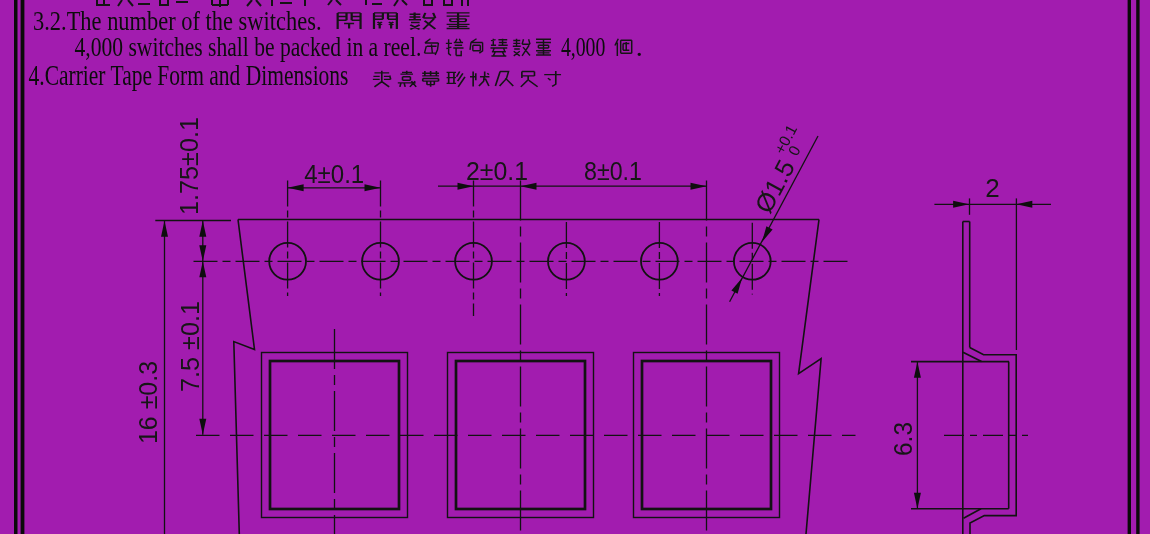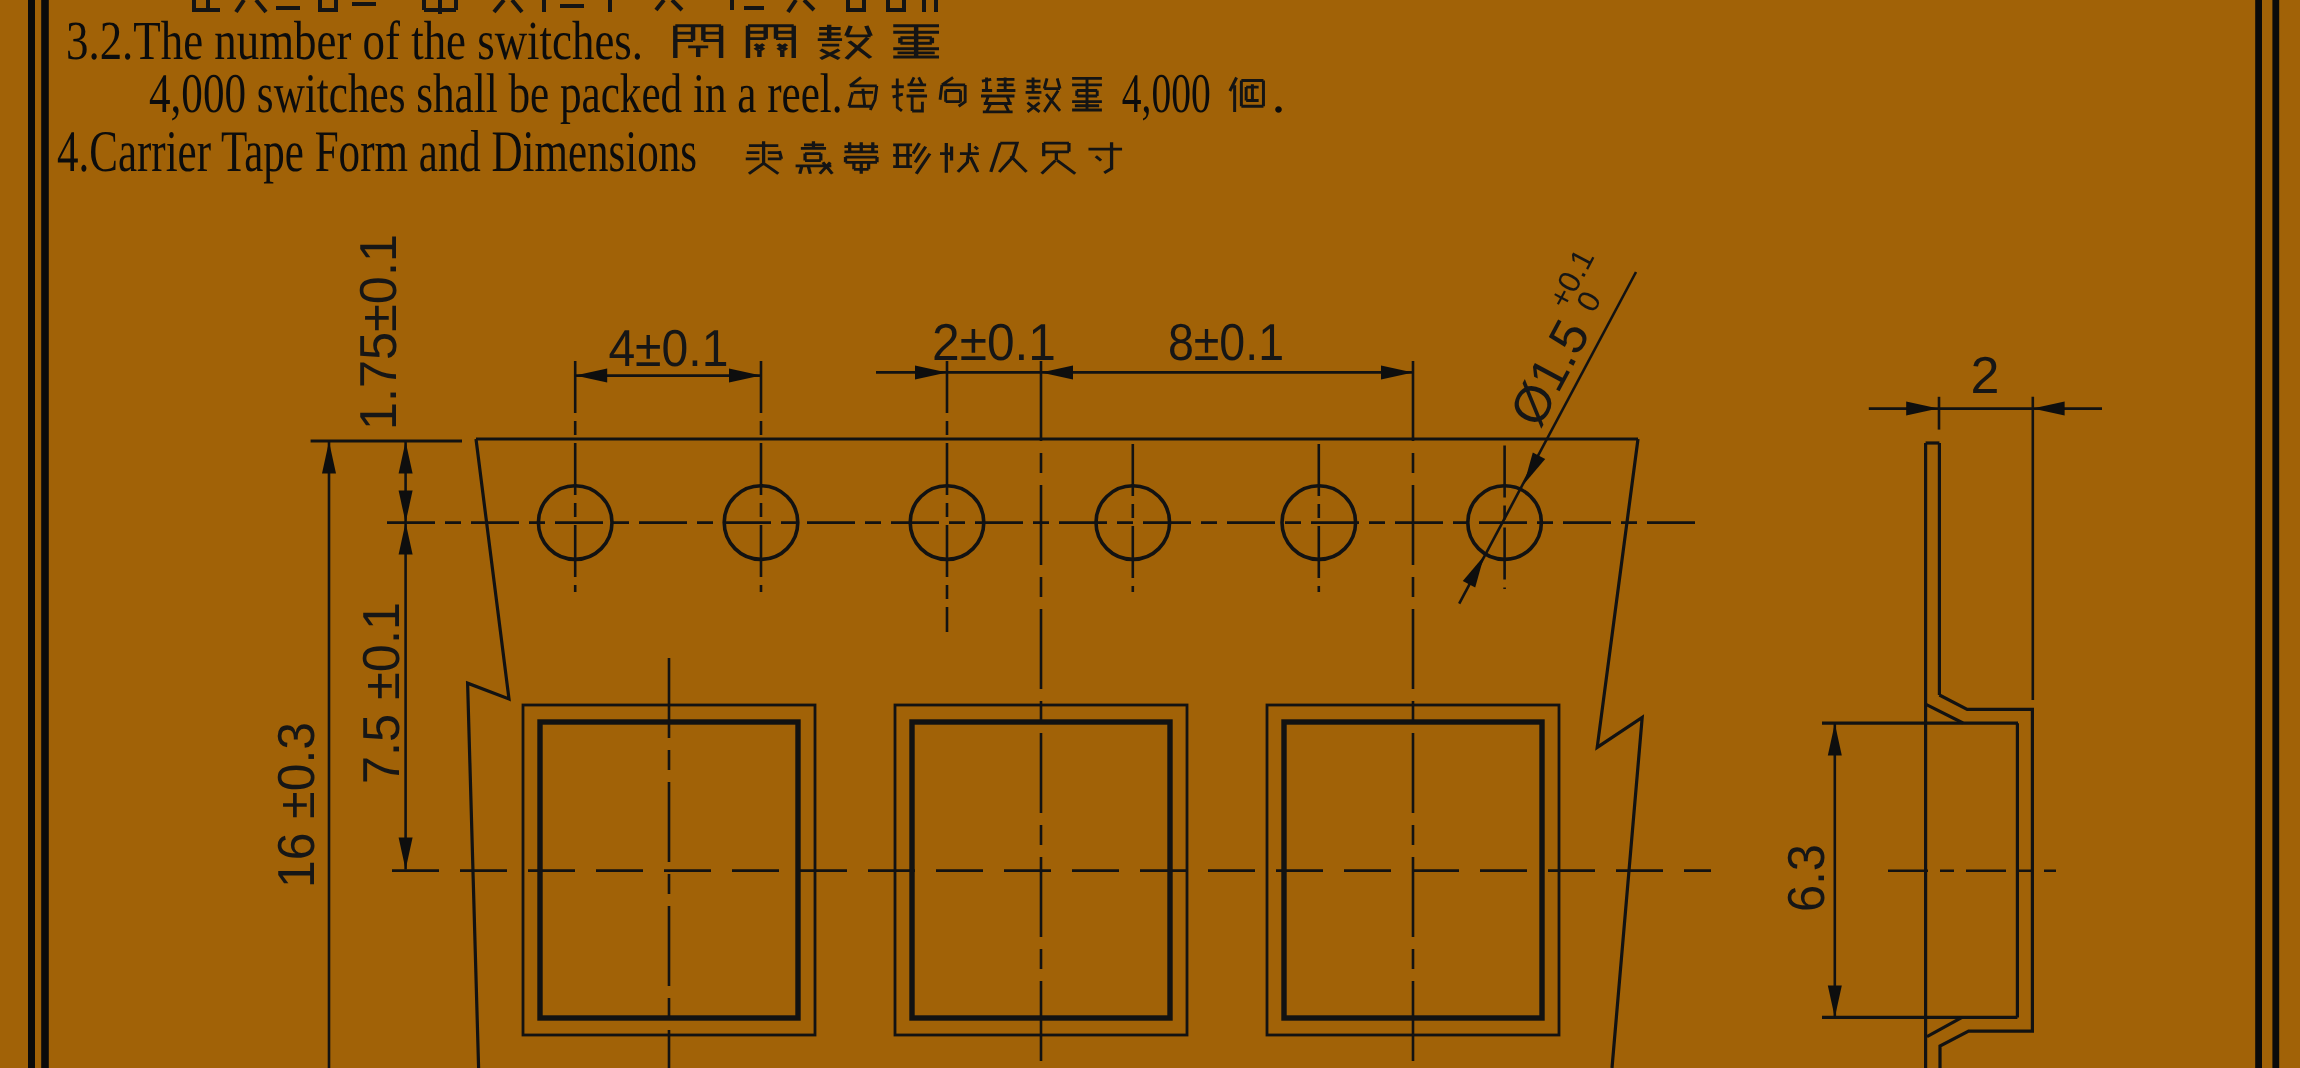--- a/index.html
+++ b/index.html
@@ -1,16 +1,16 @@
 <!DOCTYPE html>
 <html><head>
 <meta charset="utf-8">
 <style>
   html,body{margin:0;padding:0;background:#fff;}
-  #page{position:relative;width:1150px;height:534px;background:#a16207;overflow:hidden;}
+  #page{position:relative;width:1150px;height:534px;background:#a21caf;overflow:hidden;}
   svg{position:absolute;left:0;top:0;}
   .ser{font-family:"Liberation Serif", serif;fill:#0c0c0c;}
   .dim{font-family:"Liberation Sans", sans-serif;fill:#161616;}
 </style>
 </head>
 <body>
 <div id="page">
 <svg width="1150" height="534" viewBox="0 0 1150 534">
 <defs>
   <g id="Tgate" fill="none" stroke="#141414" stroke-width="1.55">

